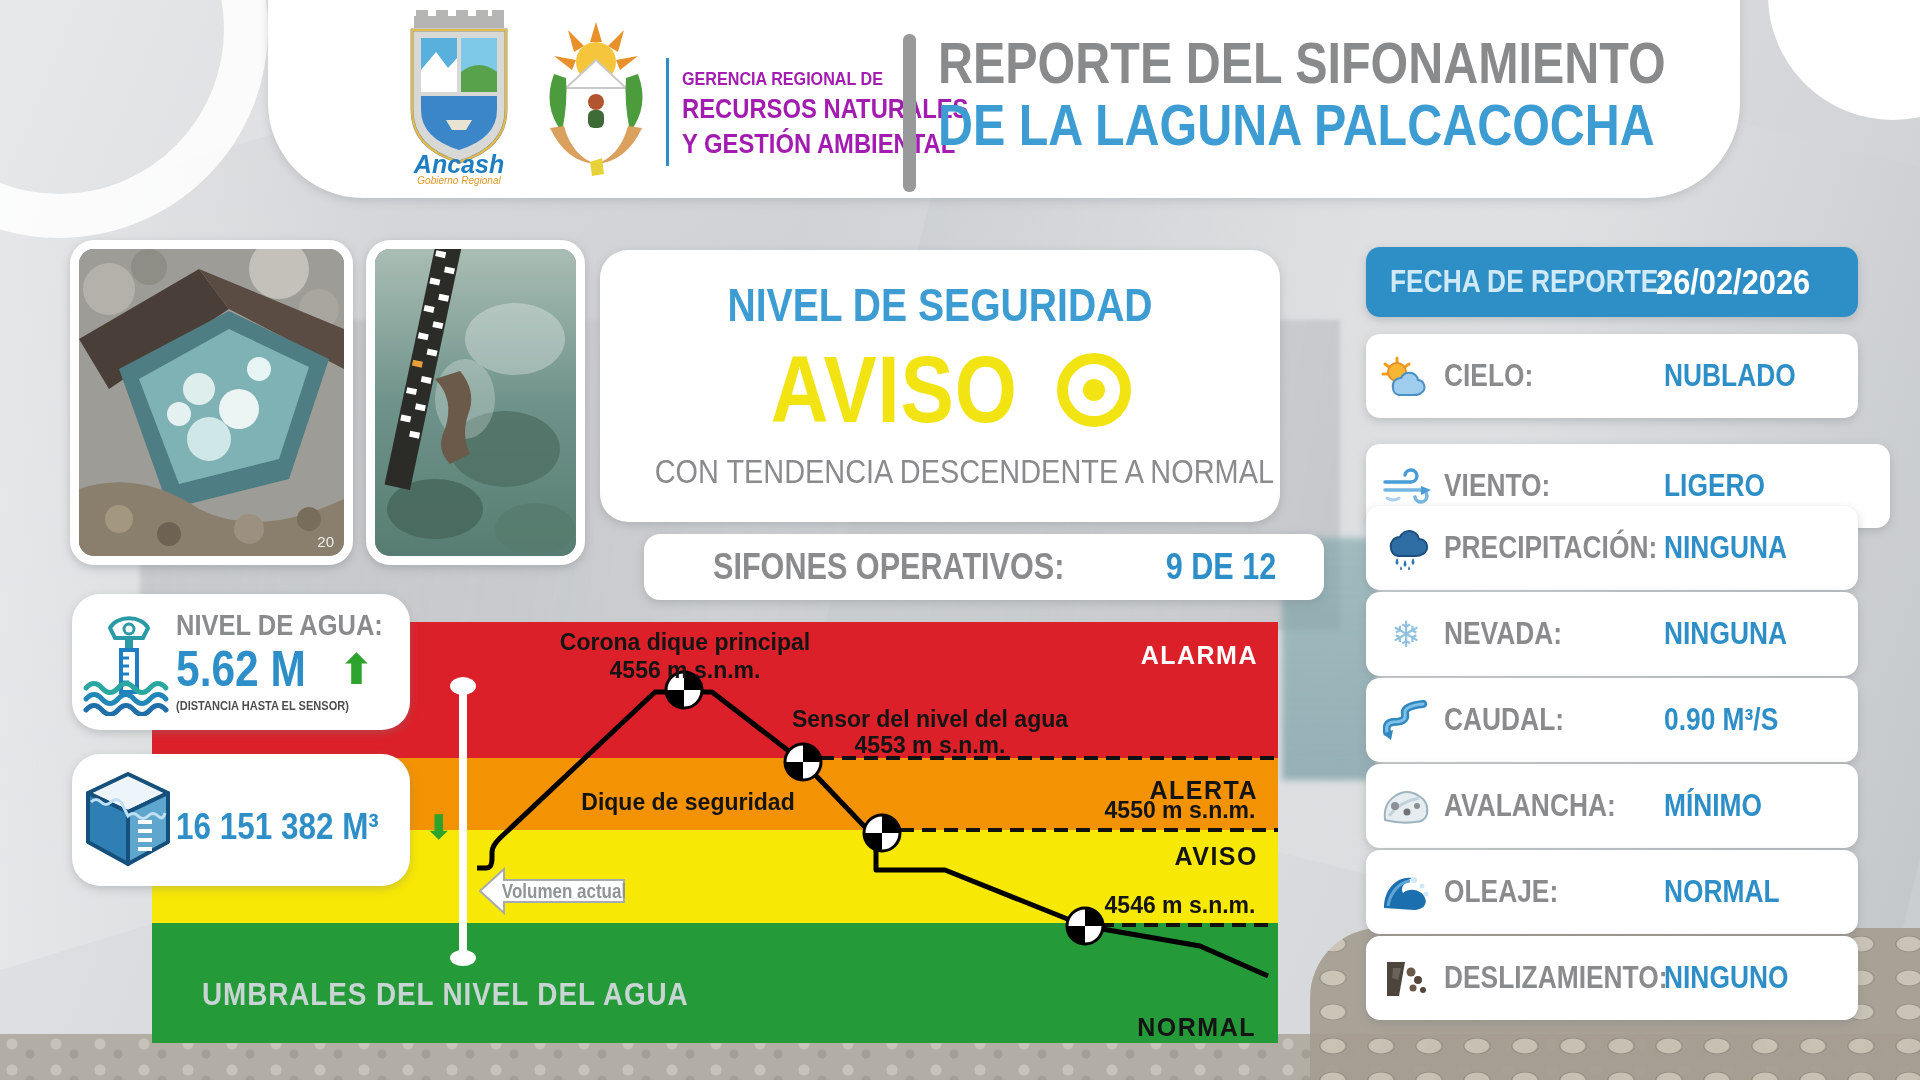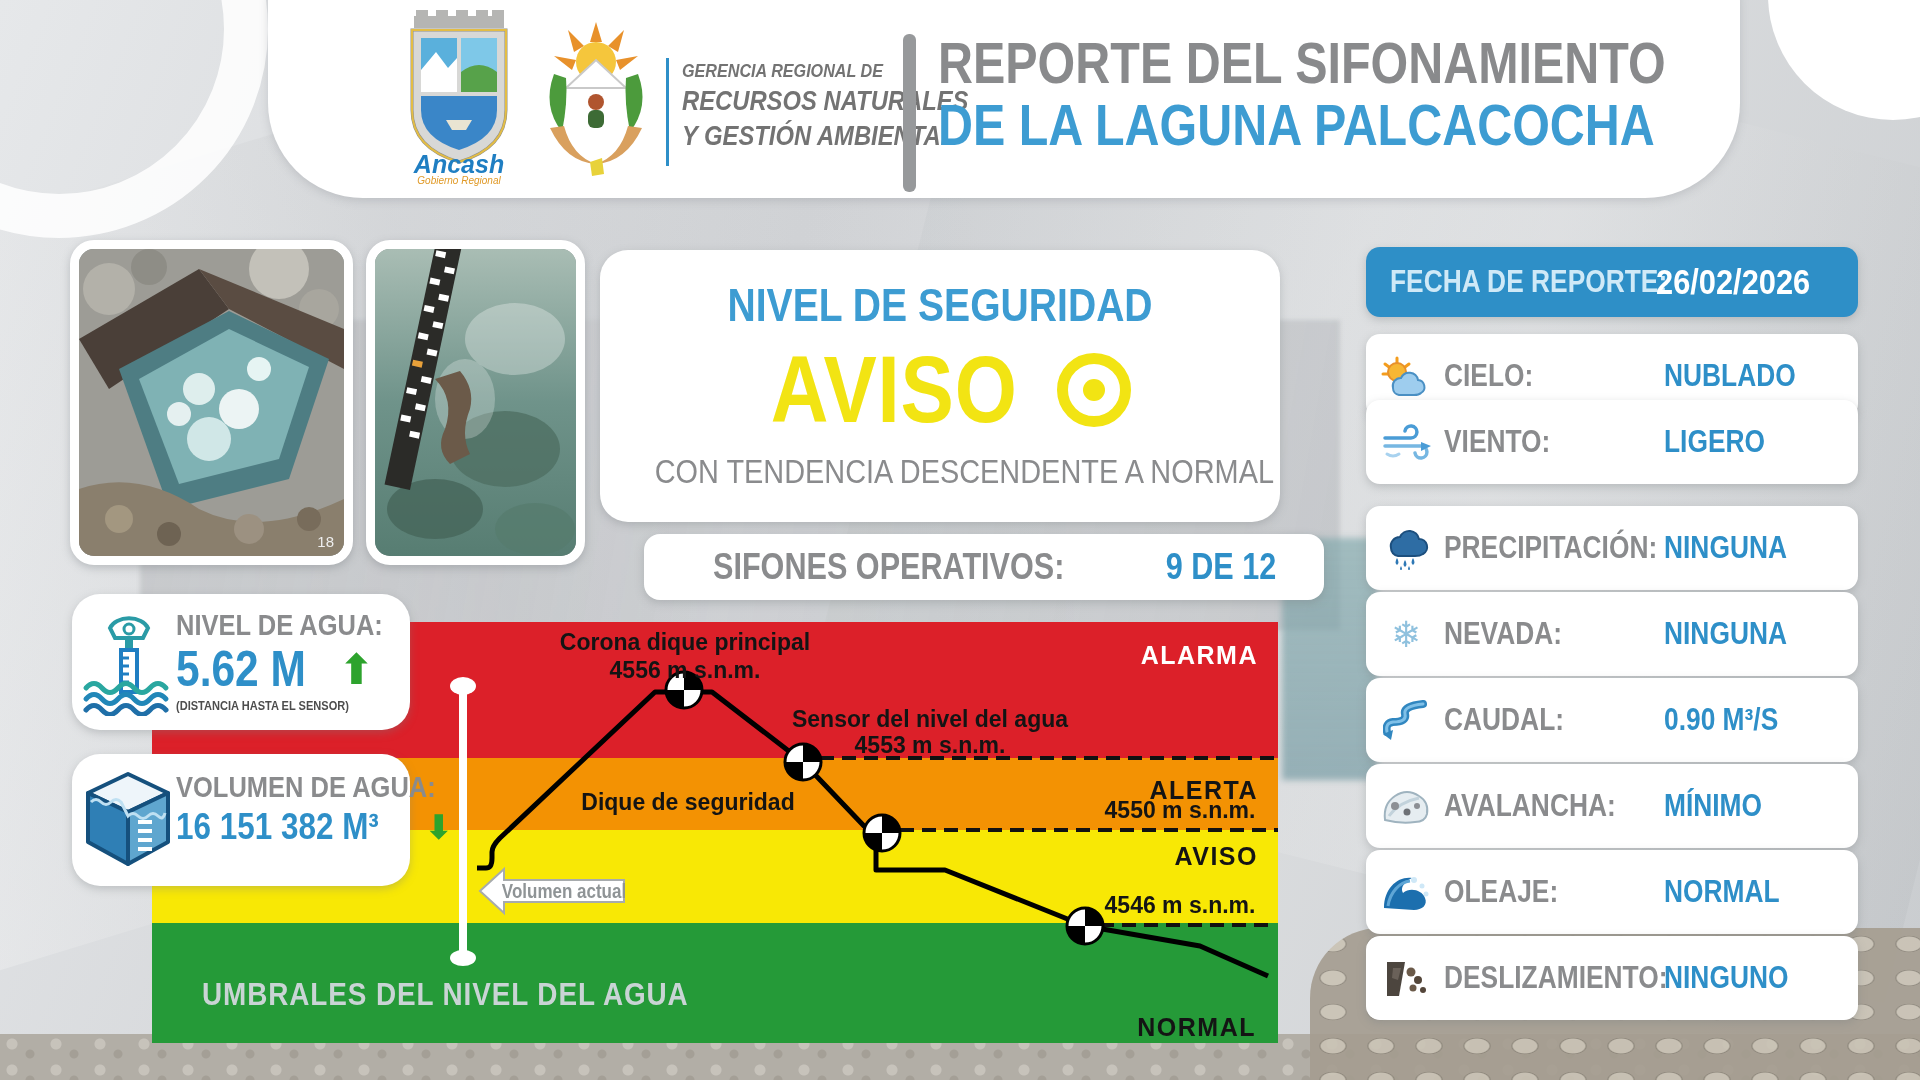--- a/index.html
+++ b/index.html
@@ -27,21 +27,21 @@
     background-size:48px 34px;border-top-left-radius:70px;opacity:.9;z-index:0;}
   .corner-ring-tl{left:-150px;top:-180px;width:330px;height:330px;border:44px solid #ffffff;
     border-radius:50%;opacity:.85;z-index:1;}
   .corner-blob-tr{left:1768px;top:-130px;width:250px;height:250px;background:#fff;border-radius:50%;z-index:1;}
 
   
   .header-bubble{left:268px;top:-92px;width:1472px;height:290px;background:#fff;border-radius:95px;
     box-shadow:0 3px 8px rgba(120,125,130,.25);z-index:2;}
   .hdr{z-index:3;}
   .divider-blue{left:666px;top:58px;width:3px;height:108px;background:#2e8fc8;}
-  .org-block{left:682px;top:60px;color:#737373;font-style:italic;}
+  .org-block{left:682px;top:68px;color:#a21caf;}
   .org-l1{font-size:19px;font-weight:bold;}
   .org-l2,.org-l3{font-size:28px;font-weight:bold;margin-top:3px;}
   .bar-gray{left:903px;top:34px;width:13px;height:158px;background:#97999b;border-radius:6px;}
   .title-block{left:938px;top:32px;line-height:62px;white-space:nowrap;}
   .title-l1{font-size:57px;font-weight:bold;color:#898a8c;}
   .title-l2{font-size:57px;font-weight:bold;color:#3d9cd2;}
   .cond{display:inline-block;transform:scaleX(.85);transform-origin:0 50%;white-space:nowrap;}
   .cond-c{display:inline-block;transform:scaleX(.85);transform-origin:50% 50%;white-space:nowrap;}
 
   
@@ -246,21 +246,21 @@
       <circle cx="160" cy="160" r="20" fill="#ffffff" opacity=".85"></circle>
     <circle cx="130" cy="190" r="22" fill="#d9ecec" opacity=".9"></circle>
       <circle cx="180" cy="120" r="12" fill="#f2fbfa" opacity=".9"></circle>
     <circle cx="100" cy="165" r="12" fill="#ffffff" opacity=".8"></circle>
     <path d="M0 240 Q60 220 120 260 Q180 290 265 250 L265 307 L0 307 Z" fill="#8a7f6d"></path>
     <circle cx="40" cy="270" r="14" fill="#a39780"></circle>
       <circle cx="90" cy="285" r="12" fill="#6e6353"></circle>
     <circle cx="170" cy="280" r="15" fill="#9c9181"></circle>
       <circle cx="230" cy="270" r="12" fill="#786c5b"></circle>
   </svg>
-  <span class="photo-stamp">18</span>
+  <span class="photo-stamp">20</span>
 </div>
 
 <div class="abs photo photo2">
   <svg width="201" height="307" viewBox="0 0 201 307">
     <defs>
       <linearGradient id="wg" x1="0" y1="0" x2="0" y2="1">
         <stop offset="0" stop-color="#a9bdb4"></stop>
           <stop offset=".5" stop-color="#6f938a"></stop>
           <stop offset="1" stop-color="#577d72"></stop>
       </linearGradient>
@@ -334,21 +334,20 @@
   <svg class="metric-icon" width="92" height="104" viewBox="0 0 92 104" style="top:16px;">
     <path d="M46 4 L86 23 L46 42 L6 23 Z" fill="#eef5fa" stroke="#15507d" stroke-width="4" stroke-linejoin="round"></path>
     <path d="M6 23 V72 L46 94 V42 Z" fill="#2f7fb5" stroke="#15507d" stroke-width="4" stroke-linejoin="round"></path>
     <path d="M86 23 V72 L46 94 V42 Z" fill="#5fa6cf" stroke="#15507d" stroke-width="4" stroke-linejoin="round"></path>
     <path d="M9 32 q5 -5 10 0 t10 0 t10 0 L46 46 q5 -5 10 0 t10 0 t10 0 t7 -3" fill="none" stroke="#bfe0f2" stroke-width="3"></path>
     <rect x="56" y="50" width="14" height="4" fill="#fff"></rect>
       <rect x="56" y="59" width="14" height="4" fill="#fff"></rect>
     <rect x="56" y="68" width="14" height="4" fill="#fff"></rect>
       <rect x="56" y="77" width="14" height="4" fill="#fff"></rect>
   </svg>
-  <div class="metric-label" style="top:16px;"><span class="cond">VOLUMEN DE AGUA:</span></div>
   <div class="metric-value-row vol-value-row">
     <span class="metric-value-mid cond">16 151 382 M³</span>
     <span class="arrow-down">⬇</span>
   </div>
 </div>
 
 <div class="abs fecha-box">
   <span class="fecha-label">FECHA DE REPORTE:</span>
   <span class="fecha-value">26/02/2026</span>
 </div>
@@ -363,21 +362,21 @@
         <line x1="2" y1="18" x2="7" y2="18"></line>
       </g>
       <circle cx="16" cy="16" r="9" fill="#f7b733" stroke="#e8912b" stroke-width="2"></circle>
       <path d="M12 32 a8 8 0 0 1 8 -10 a9 9 0 0 1 17 2 a7 7 0 0 1 3 13 q-2 2 -7 2 H18 a7 7 0 0 1 -6 -7 Z" fill="#9ecdee" stroke="#4a90c4" stroke-width="2"></path>
     </svg>
   </span>
   <span class="row-label">CIELO:</span>
   <span class="row-value">NUBLADO</span>
 </div>
 
-<div class="abs info-row" style="top:400px;">
+<div class="abs info-row" style="top:444px;padding-left:32px;">
   <span class="row-icon">
     <svg width="50" height="36" viewBox="0 0 50 36">
       <path d="M4 14 H30 a6 6 0 1 0 -6 -7" fill="none" stroke="#4a9cd6" stroke-width="3.5" stroke-linecap="round"></path>
       <path d="M4 22 H40 a6 6 0 1 1 -6 7" fill="none" stroke="#76b7e2" stroke-width="3.5" stroke-linecap="round"></path>
       <path d="M6 30 q6 4 12 0" fill="none" stroke="#a8d2ef" stroke-width="3" stroke-linecap="round"></path>
       <path d="M40 18 L50 22 L40 27 Z" fill="#4a9cd6"></path>
     </svg>
   </span>
   <span class="row-label">VIENTO:</span>
   <span class="row-value">LIGERO</span>

